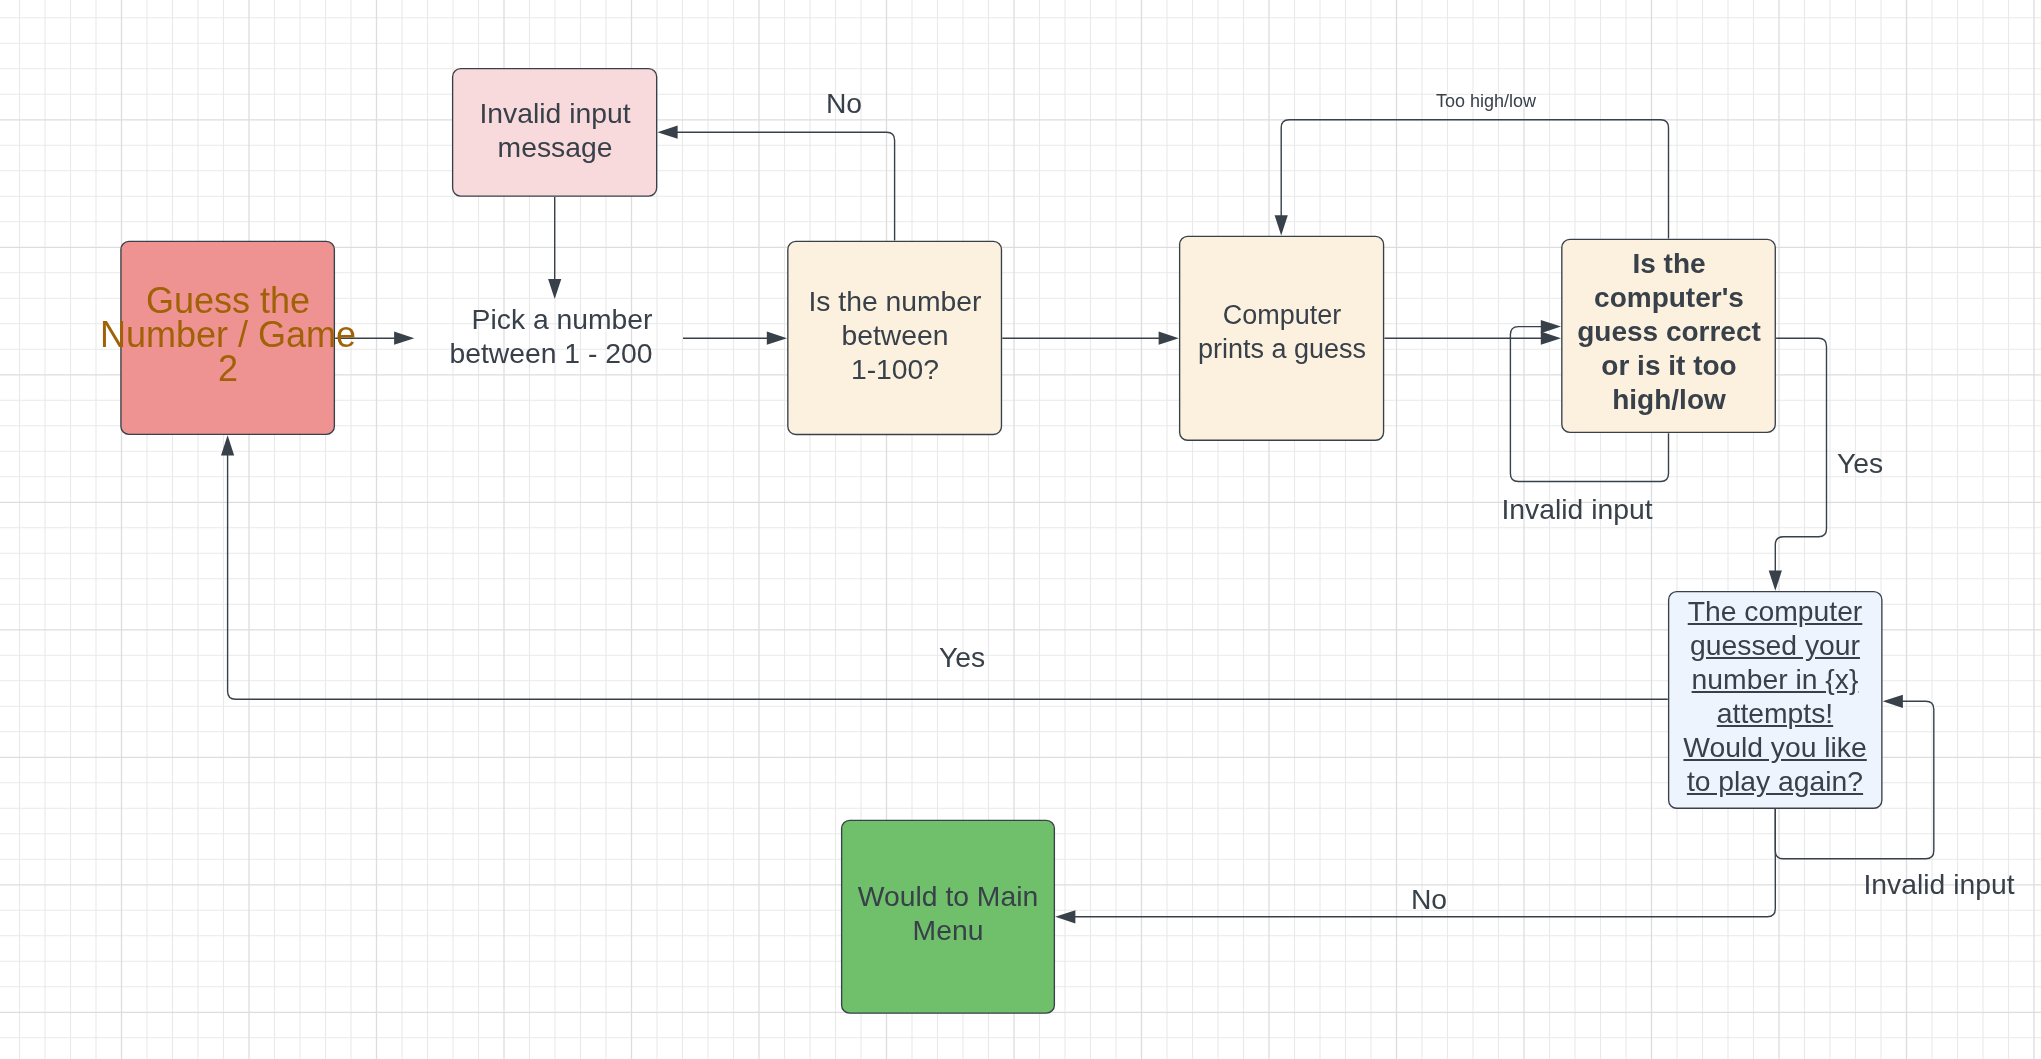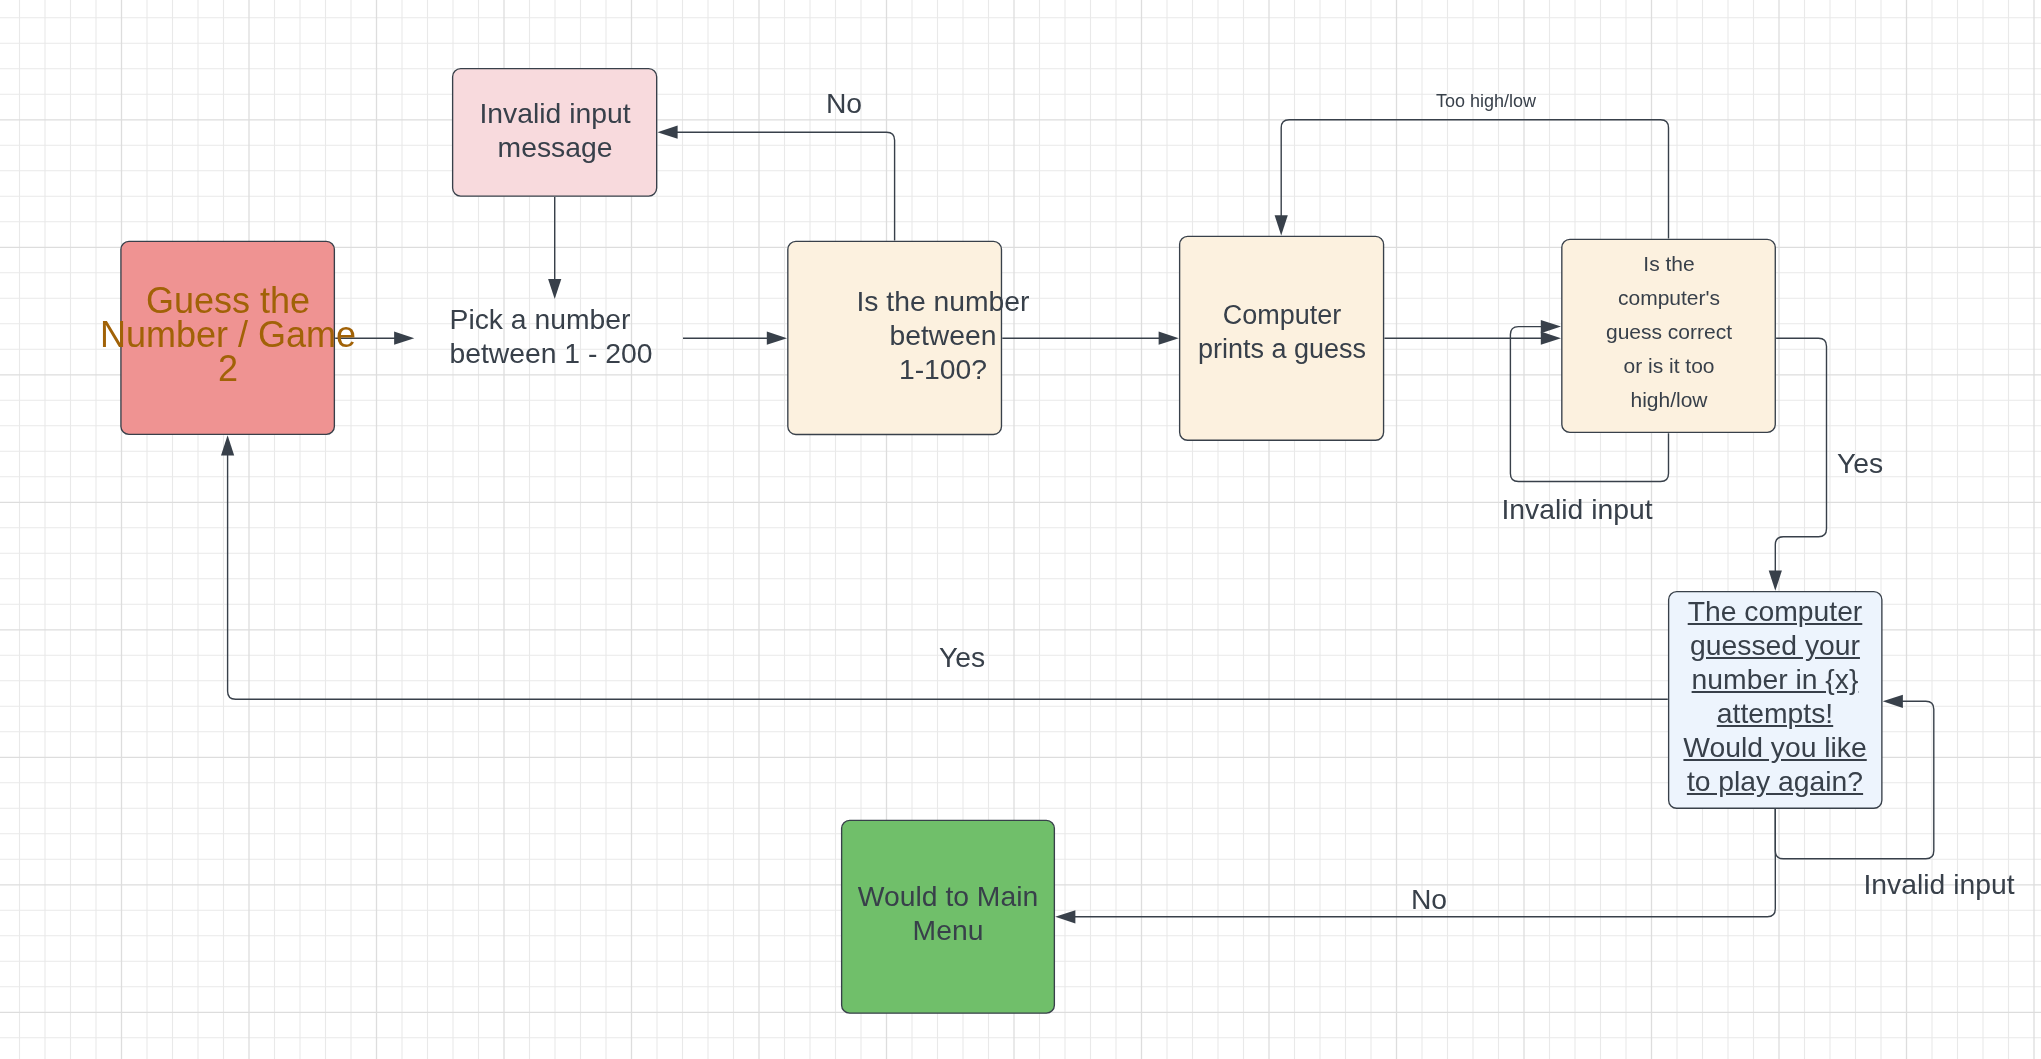--- a/index.html
+++ b/index.html
@@ -22,21 +22,21 @@
     position:absolute; -webkit-font-smoothing:antialiased;
     font-family:"Liberation Sans", sans-serif;
     font-size:28.3px; line-height:34px; color:#38404a;
     text-align:center; white-space:pre; pointer-events:none;
     transform:translate(-50%, -50%); will-change:transform;
   }
   .edge-label {
     position:absolute; -webkit-font-smoothing:antialiased;
     font-family:"Liberation Sans", sans-serif;
     font-size:28.3px; line-height:34px; color:#38404a;
-    text-align:left; white-space:pre; pointer-events:none;
+    text-align:right; white-space:pre; pointer-events:none;
     transform:translate(-50%, -50%); will-change:transform;
   }
 </style>
 </head>
 <body>
 
 <div id="canvas">
   <svg id="diagram" viewBox="0 0 2041 1059">
     <g id="grid-layer">
         <path d="M 19.5 0 L 19.5 1059 M 45 0 L 45 1059 M 70.5 0 L 70.5 1059 M 96 0 L 96 1059 M 147 0 L 147 1059 M 172.5 0 L 172.5 1059 M 198 0 L 198 1059 M 223.5 0 L 223.5 1059 M 274.5 0 L 274.5 1059 M 300 0 L 300 1059 M 325.5 0 L 325.5 1059 M 351 0 L 351 1059 M 402 0 L 402 1059 M 427.5 0 L 427.5 1059 M 453 0 L 453 1059 M 478.5 0 L 478.5 1059 M 529.5 0 L 529.5 1059 M 555 0 L 555 1059 M 580.5 0 L 580.5 1059 M 606 0 L 606 1059 M 657 0 L 657 1059 M 682.5 0 L 682.5 1059 M 708 0 L 708 1059 M 733.5 0 L 733.5 1059 M 784.5 0 L 784.5 1059 M 810 0 L 810 1059 M 835.5 0 L 835.5 1059 M 861 0 L 861 1059 M 912 0 L 912 1059 M 937.5 0 L 937.5 1059 M 963 0 L 963 1059 M 988.5 0 L 988.5 1059 M 1039.5 0 L 1039.5 1059 M 1065 0 L 1065 1059 M 1090.5 0 L 1090.5 1059 M 1116 0 L 1116 1059 M 1167 0 L 1167 1059 M 1192.5 0 L 1192.5 1059 M 1218 0 L 1218 1059 M 1243.5 0 L 1243.5 1059 M 1294.5 0 L 1294.5 1059 M 1320 0 L 1320 1059 M 1345.5 0 L 1345.5 1059 M 1371 0 L 1371 1059 M 1422 0 L 1422 1059 M 1447.5 0 L 1447.5 1059 M 1473 0 L 1473 1059 M 1498.5 0 L 1498.5 1059 M 1549.5 0 L 1549.5 1059 M 1575 0 L 1575 1059 M 1600.5 0 L 1600.5 1059 M 1626 0 L 1626 1059 M 1677 0 L 1677 1059 M 1702.5 0 L 1702.5 1059 M 1728 0 L 1728 1059 M 1753.5 0 L 1753.5 1059 M 1804.5 0 L 1804.5 1059 M 1830 0 L 1830 1059 M 1855.5 0 L 1855.5 1059 M 1881 0 L 1881 1059 M 1932 0 L 1932 1059 M 1957.5 0 L 1957.5 1059 M 1983 0 L 1983 1059 M 2008.5 0 L 2008.5 1059 M 0 17.80000000000001 L 2041 17.80000000000001 M 0 43.30000000000001 L 2041 43.30000000000001 M 0 68.80000000000001 L 2041 68.80000000000001 M 0 94.30000000000001 L 2041 94.30000000000001 M 0 145.3 L 2041 145.3 M 0 170.8 L 2041 170.8 M 0 196.3 L 2041 196.3 M 0 221.8 L 2041 221.8 M 0 272.8 L 2041 272.8 M 0 298.3 L 2041 298.3 M 0 323.8 L 2041 323.8 M 0 349.3 L 2041 349.3 M 0 400.3 L 2041 400.3 M 0 425.8 L 2041 425.8 M 0 451.3 L 2041 451.3 M 0 476.8 L 2041 476.8 M 0 527.8 L 2041 527.8 M 0 553.3 L 2041 553.3 M 0 578.8 L 2041 578.8 M 0 604.3 L 2041 604.3 M 0 655.3 L 2041 655.3 M 0 680.8 L 2041 680.8 M 0 706.3 L 2041 706.3 M 0 731.8 L 2041 731.8 M 0 782.8 L 2041 782.8 M 0 808.3 L 2041 808.3 M 0 833.8 L 2041 833.8 M 0 859.3 L 2041 859.3 M 0 910.3 L 2041 910.3 M 0 935.8 L 2041 935.8 M 0 961.3 L 2041 961.3 M 0 986.8 L 2041 986.8 M 0 1037.8 L 2041 1037.8 " class="grid-minor" stroke="#e9e9e9" fill="none"></path>
@@ -101,26 +101,26 @@
         <rect class="node-shape" x="1668.625" y="591.625" width="213.25" height="216.65" rx="8" ry="8" fill="#edf4fd" stroke="#38404a"></rect>
         <rect class="node-shape" x="841.625" y="820.325" width="212.75" height="192.85" rx="8" ry="8" fill="#70bf6a" stroke="#38404a"></rect>
       </g>
   </svg>
   <div id="labels-layer">
       <div class="node-label" style="left: 227.6px; top: 335.4px; font-size: 36px; line-height: 34px; color: #a16207;">Guess the
 Number / Game
 2</div>
       <div class="node-label" style="left: 554.6px; top: 129.7px; font-size: 28.3px; line-height: 34px; color: rgb(56, 64, 74);">Invalid input
 message</div>
-      <div class="node-label" style="left: 894.6px; top: 334.5px; font-size: 28.3px; line-height: 34px; color: rgb(56, 64, 74); margin-left: 48px;">Is the number
+      <div class="node-label" style="left: 894.6px; top: 334.5px; font-size: 28.3px; line-height: 34px; color: rgb(56, 64, 74);">Is the number
 between
 1-100?</div>
       <div class="node-label" style="left: 1282.1px; top: 331.8px; font-size: 27px; line-height: 34px; color: rgb(56, 64, 74);">Computer
 prints a guess</div>
-      <div class="node-label" style="left: 1668.5px; top: 332.4px; font-size: 21px; line-height: 34px; color: rgb(56, 64, 74);">Is the
+      <div class="node-label" style="left: 1668.5px; top: 332.4px; font-size: 28px; line-height: 34px; color: rgb(56, 64, 74); font-weight: bold;">Is the
 computer's
 guess correct
 or is it too
 high/low</div>
       <div class="node-label" style="left: 1775.2px; top: 695.5px; font-size: 28.3px; line-height: 34px; color: rgb(56, 64, 74); text-decoration: underline;">The computer
 guessed your
 number in {x}
 attempts!
 Would you like
 to play again?</div>

